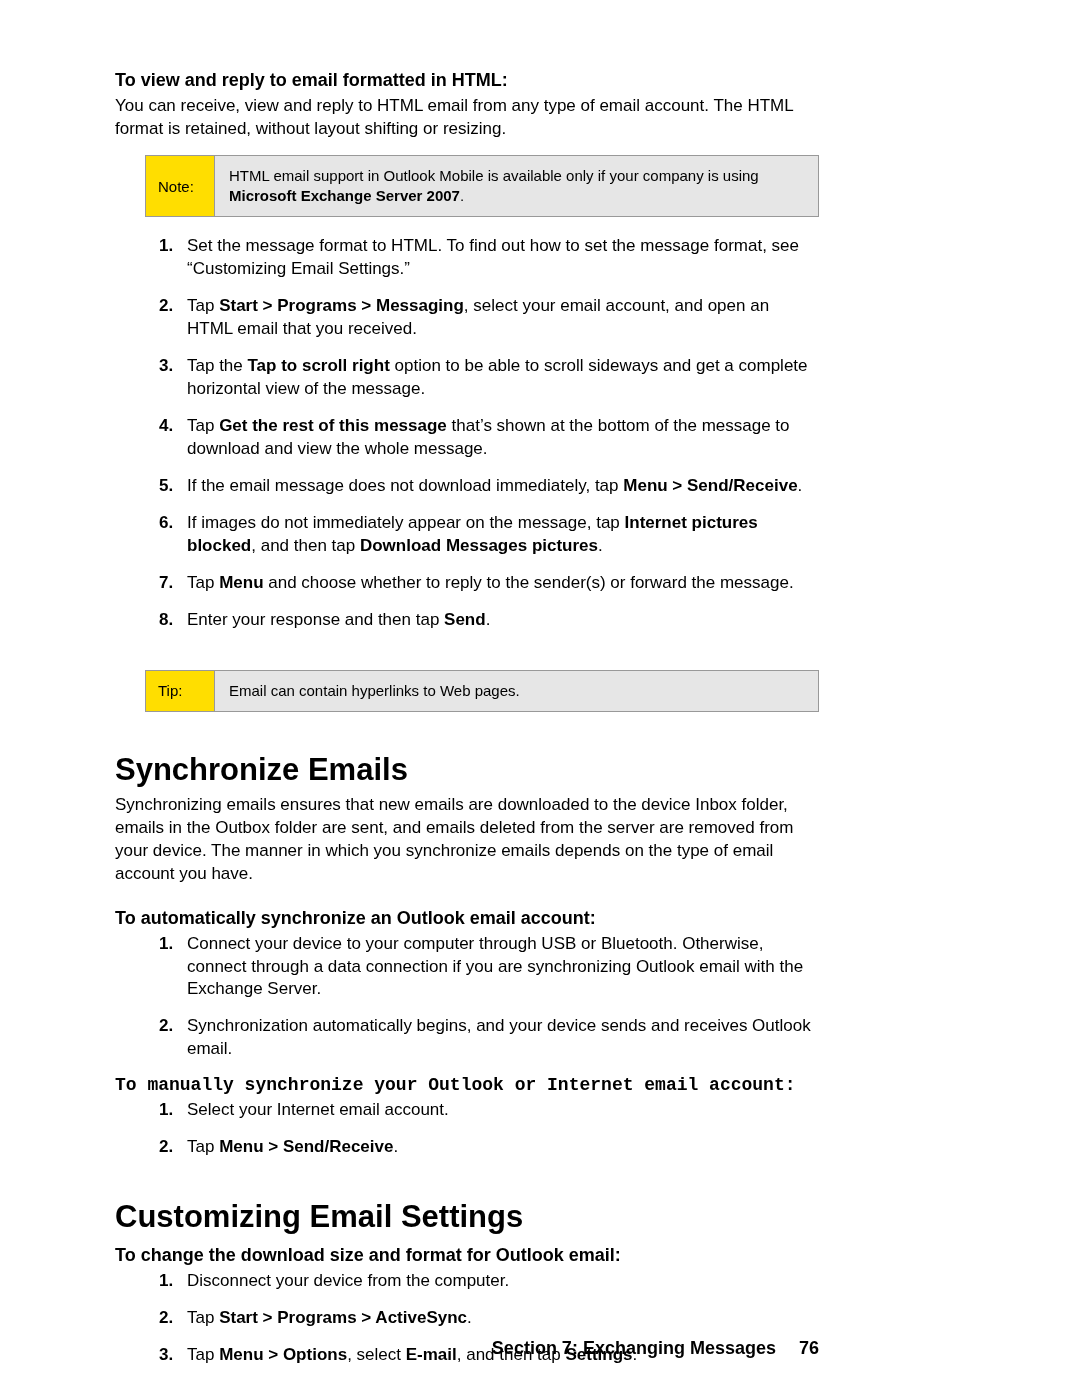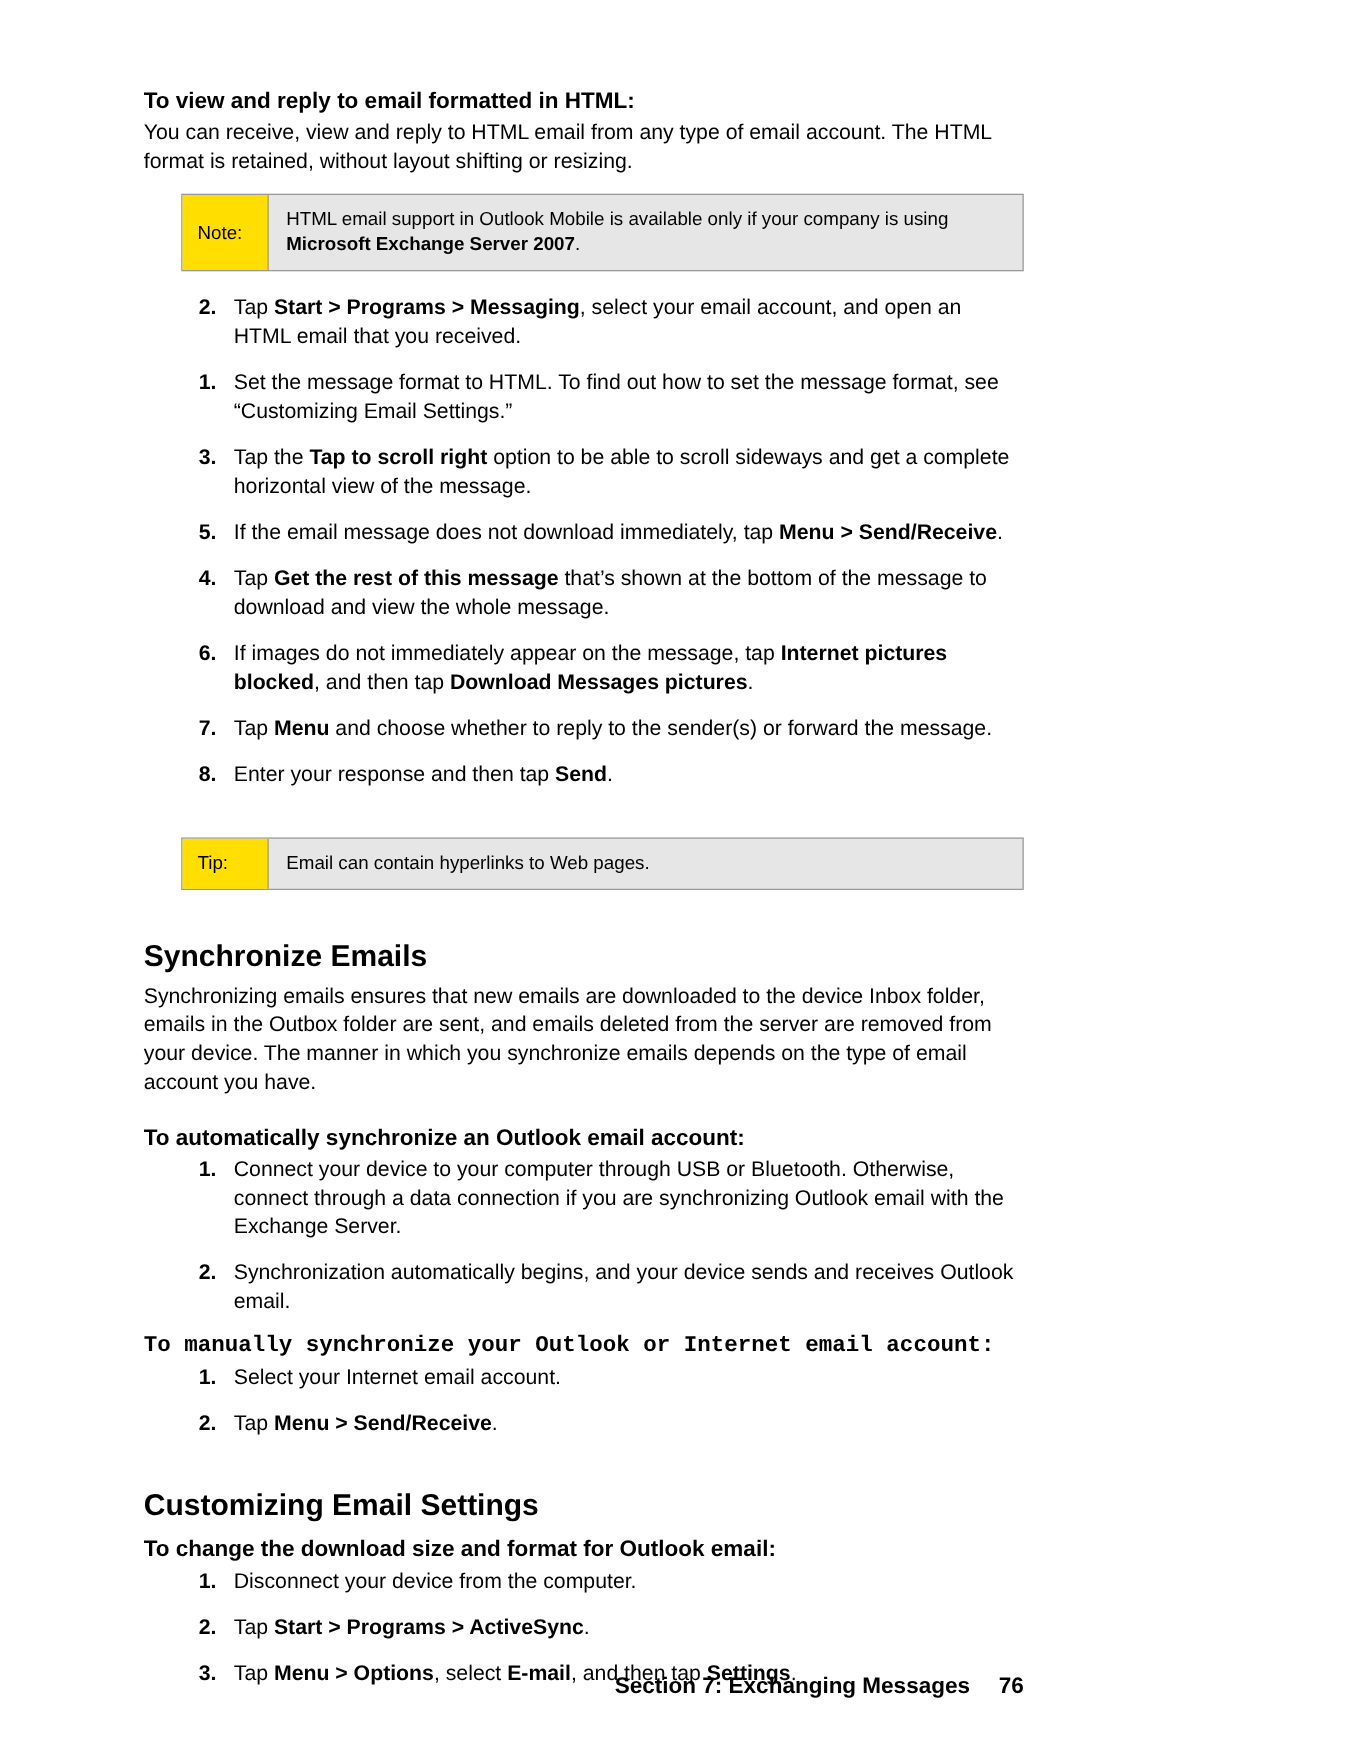--- a/index.html
+++ b/index.html
@@ -16,21 +16,21 @@
     box-sizing: border-box;
     padding: 70px 105px 40px 115px;
     position: relative;
   }
   h3.sub {
     font-size: 18px;
     font-weight: bold;
     margin: 0 0 4px 0;
   }
   h2.section {
-    font-size: 24px;
+    font-size: 31px;
     font-weight: bold;
     margin: 40px 0 6px 0;
   }
   p.para {
     margin: 4px 0 14px 0;
     line-height: 1.35;
   }
   .callout {
     display: flex;
     border: 1px solid #999;
@@ -90,25 +90,25 @@
   <p class="para">You can receive, view and reply to HTML email from any type of email account. The HTML format is retained, without layout shifting or resizing.</p>
 
   <div class="callout">
     <div class="label">Note:</div>
     <div class="body">
       <span>HTML email support in Outlook Mobile is available only if your company is using </span><b>Microsoft Exchange Server 2007</b><span>.</span>
     </div>
   </div>
 
   <ol class="steps" id="steps1">
+      <li data-num="1">Set the message format to HTML. To find out how to set the message format, see “Customizing Email Settings.”</li>
       <li data-num="2">Tap <b>Start &gt; Programs &gt; Messaging</b>, select your email account, and open an HTML email that you received.</li>
-      <li data-num="1">Set the message format to HTML. To find out how to set the message format, see “Customizing Email Settings.”</li>
       <li data-num="3">Tap the <b>Tap to scroll right</b> option to be able to scroll sideways and get a complete horizontal view of the message.</li>
+      <li data-num="4">Tap <b>Get the rest of this message</b> that’s shown at the bottom of the message to download and view the whole message.</li>
       <li data-num="5">If the email message does not download immediately, tap <b>Menu &gt; Send/Receive</b>.</li>
-      <li data-num="4">Tap <b>Get the rest of this message</b> that’s shown at the bottom of the message to download and view the whole message.</li>
       <li data-num="6">If images do not immediately appear on the message, tap <b>Internet pictures blocked</b>, and then tap <b>Download Messages pictures</b>.</li>
       <li data-num="7">Tap <b>Menu</b> and choose whether to reply to the sender(s) or forward the message.</li>
       <li data-num="8">Enter your response and then tap <b>Send</b>.</li>
     </ol>
 
   <div class="callout" style="margin-top:38px; margin-bottom:28px;">
     <div class="label">Tip:</div>
     <div class="body">Email can contain hyperlinks to Web pages.</div>
   </div>
 

